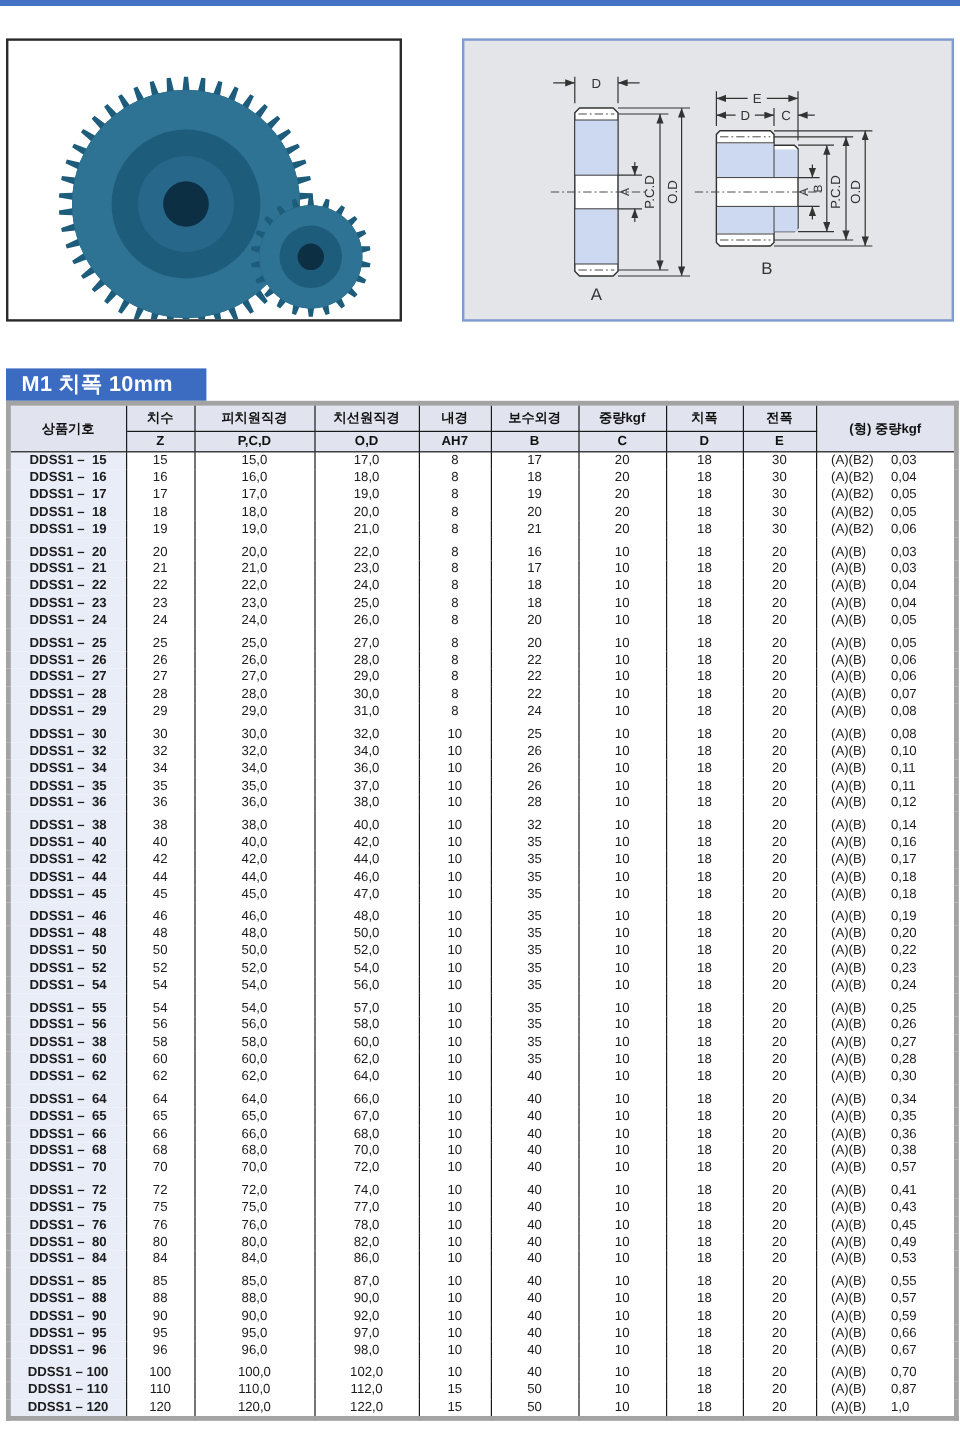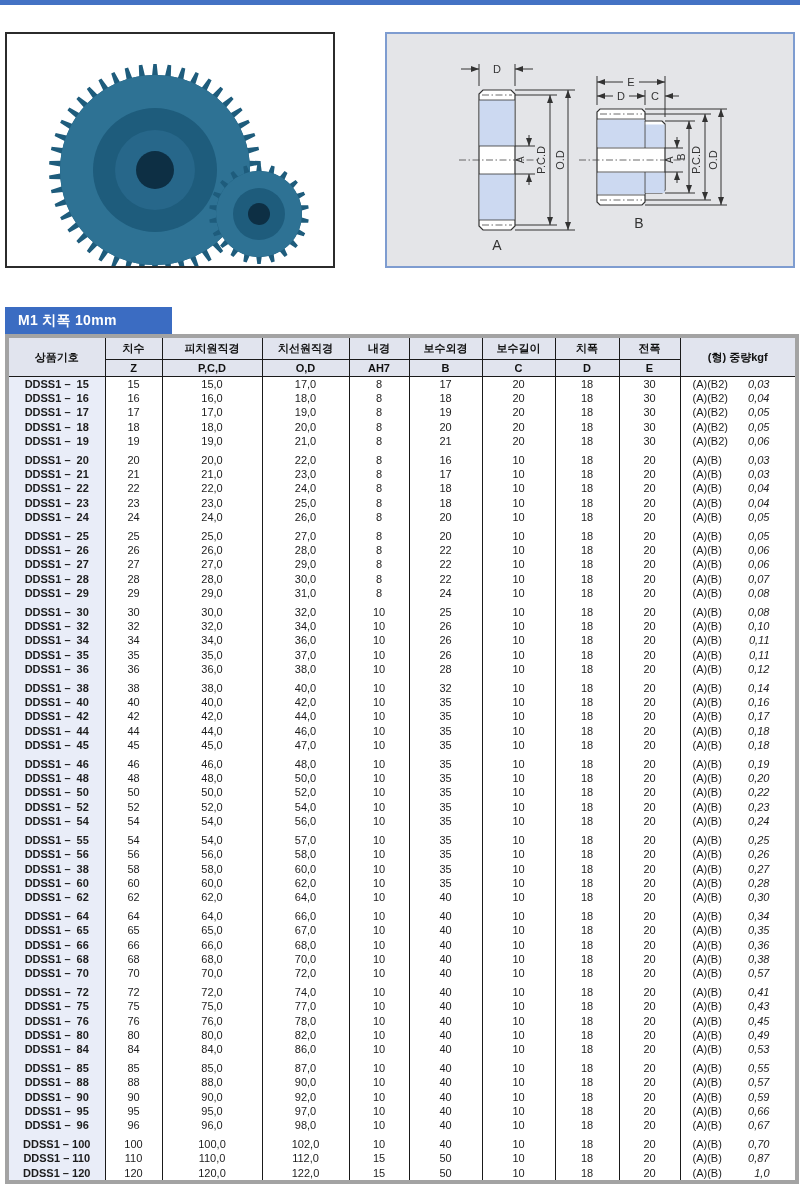--- a/index.html
+++ b/index.html
@@ -1,33 +1,33 @@
 <!DOCTYPE html>
 <html><head>
 <meta charset="utf-8">
 <style>
   html,body{margin:0;padding:0;background:#fff;}
   body{width:800px;height:1203px;position:relative;font-family:"Liberation Sans",sans-serif;color:#1c1c1c;}
   .topbar{position:absolute;left:0;top:0;width:800px;height:5px;background:#4472c4;}
   .photo-box{position:absolute;left:5px;top:32px;width:326px;height:232px;border:2px solid #2b2b2b;background:#fff;}
   .diagram-box{position:absolute;left:385px;top:32px;width:406px;height:232px;border:2px solid #7e9cd0;background:#e4e5e8;}
   .banner{position:absolute;left:5px;top:307px;width:154px;height:27px;background:#3b6cc2;color:#fff;
-          font-size:14px;font-weight:bold;line-height:27px;padding-left:13px;letter-spacing:.3px;}
+          font-size:18px;font-weight:bold;line-height:27px;padding-left:13px;letter-spacing:.3px;}
   table.spec{position:absolute;left:5px;top:334px;width:790px;border-collapse:collapse;table-layout:fixed;
              border:4px solid #a3a3a3;font-size:11px;}
   table.spec th{border:1px solid #1a1a1a;background:#e1e4ee;font-weight:bold;color:#111;padding:0;}
   table.spec thead tr.h1 th{height:21px;font-size:11px;}
   table.spec thead tr.h2 th{height:16px;font-size:11px;}
   table.spec td{border-left:1px solid #1a1a1a;border-right:1px solid #1a1a1a;border-top:none;border-bottom:none;
                 padding:0;line-height:14.2px;text-align:center;color:#1c1c1c;}
   table.spec tbody.grp:not(:first-of-type) tr:first-child td{padding-top:5px;}
   td.prod{background:#e9edf8;text-align:left;font-weight:bold;color:#111;padding-left:15px;white-space:pre;margin-top:13px;}
   td.wt .wwrap{display:flex;justify-content:flex-start;gap:6px;padding-left:12px;}
   td.wt .wpre{display:inline-block;width:44px;text-align:left;}
-  td.wt .wval{display:inline-block;width:27px;text-align:right;font-style:italic;}
+  td.wt .wval{display:inline-block;width:27px;text-align:left;}
   svg text{font-family:"Liberation Sans",sans-serif;fill:#333;}
   .dim{stroke:#333;stroke-width:1;fill:none;}
   .thin{stroke:#333;stroke-width:.8;fill:none;}
   .cl{stroke:#444;stroke-width:.8;fill:none;stroke-dasharray:7 2.5 1.5 2.5;}
   .outl{fill:#fff;stroke:#333;stroke-width:1.2;}
   .blu{fill:#ccd9f1;stroke:none;}
 </style>
 </head>
 <body>
 
@@ -162,21 +162,21 @@
       <col style="width:117px">
   </colgroup>
   <thead>
     <tr class="h1" id="hrow1">
       <th rowspan="2">상품기호</th>
       <th>치수</th>
         <th>피치원직경</th>
         <th>치선원직경</th>
         <th>내경</th>
         <th>보수외경</th>
-        <th>보수길이</th>
+        <th>중량kgf</th>
         <th>치폭</th>
         <th>전폭</th>
         <th rowspan="2" id="th-weight">(형) 중량kgf</th>
     </tr>
     <tr class="h2" id="hrow2">
         <th>Z</th>
         <th>P,C,D</th>
         <th>O,D</th>
         <th>AH7</th>
         <th>B</th>

